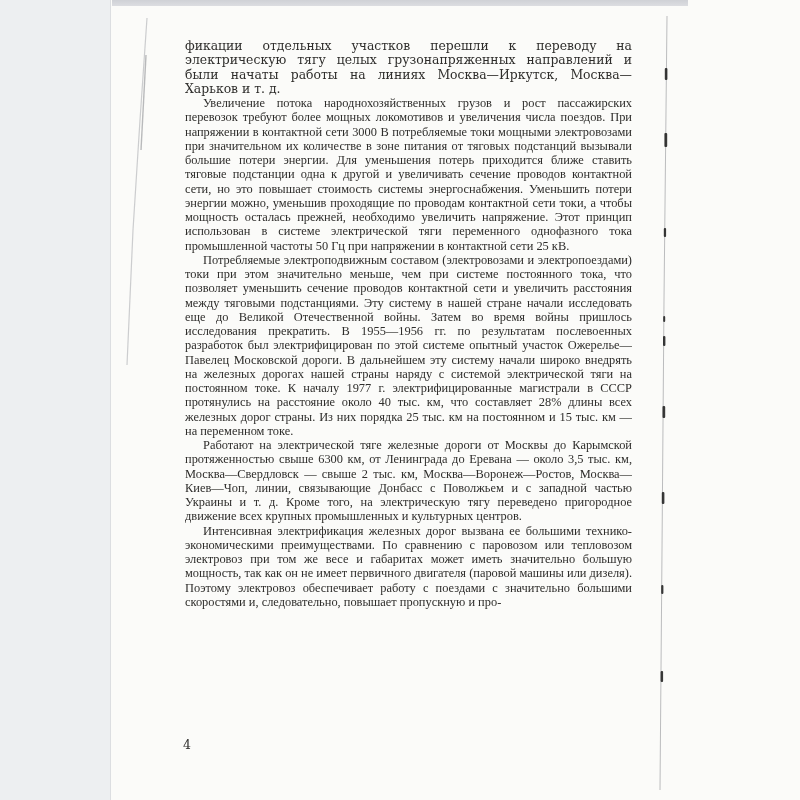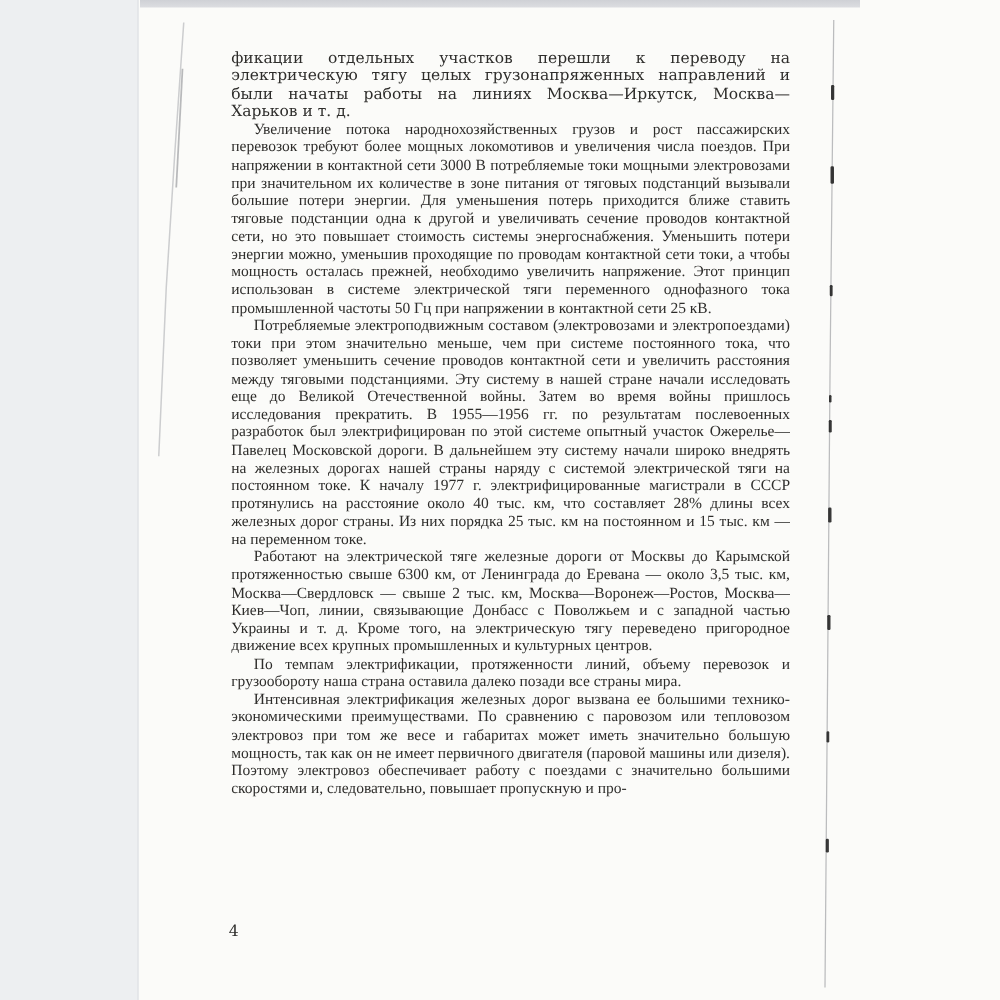--- a/index.html
+++ b/index.html
@@ -84,19 +84,18 @@
       <rect x="661.2" y="585" width="2.2" height="9" rx="1"></rect>
       <rect x="660.6" y="671" width="2.5" height="11" rx="1"></rect>
     </g>
   </svg>
 
   <div class="text-block">
     <p>фикации отдельных участков перешли к переводу на электрическую тягу целых грузонапряженных направлений и были начаты работы на линиях Москва—Иркутск, Москва—Харьков и т. д.</p>
     <p class="indent">Увеличение потока народнохозяйственных грузов и рост пассажирских перевозок требуют более мощных локомотивов и увеличения числа поездов. При напряжении в контактной сети 3000 В потребляемые токи мощными электровозами при значительном их количестве в зоне питания от тяговых подстанций вызывали большие потери энергии. Для уменьшения потерь приходится ближе ставить тяговые подстанции одна к другой и увеличивать сечение проводов контактной сети, но это повышает стоимость системы энергоснабжения. Уменьшить потери энергии можно, уменьшив проходящие по проводам контактной сети токи, а чтобы мощность осталась прежней, необходимо увеличить напряжение. Этот принцип использован в системе электрической тяги переменного однофазного тока промышленной частоты 50 Гц при напряжении в контактной сети 25 кВ.</p>
     <p class="indent">Потребляемые электроподвижным составом (электровозами и электропоездами) токи при этом значительно меньше, чем при системе постоянного тока, что позволяет уменьшить сечение проводов контактной сети и увеличить расстояния между тяговыми подстанциями. Эту систему в нашей стране начали исследовать еще до Великой Отечественной войны. Затем во время войны пришлось исследования прекратить. В 1955—1956 гг. по результатам послевоенных разработок был электрифицирован по этой системе опытный участок Ожерелье—Павелец Московской дороги. В дальнейшем эту систему начали широко внедрять на железных дорогах нашей страны наряду с системой электрической тяги на постоянном токе. К началу 1977 г. электрифицированные магистрали в СССР протянулись на расстояние около 40 тыс. км, что составляет 28% длины всех железных дорог страны. Из них порядка 25 тыс. км на постоянном и 15 тыс. км — на переменном токе.</p>
     <p class="indent">Работают на электрической тяге железные дороги от Москвы до Карымской протяженностью свыше 6300 км, от Ленинграда до Еревана — около 3,5 тыс. км, Москва—Свердловск — свыше 2 тыс. км, Москва—Воронеж—Ростов, Москва—Киев—Чоп, линии, связывающие Донбасс с Поволжьем и с западной частью Украины и т. д. Кроме того, на электрическую тягу переведено пригородное движение всех крупных промышленных и культурных центров.</p>
-    <p class="indent">По темпам электрификации, протяженности линий, объему перевозок и грузообороту наша страна оставила далеко позади все страны мира.</p>
     <p class="indent">Интенсивная электрификация железных дорог вызвана ее большими технико-экономическими преимуществами. По сравнению с паровозом или тепловозом электровоз при том же весе и габаритах может иметь значительно большую мощность, так как он не имеет первичного двигателя (паровой машины или дизеля). Поэтому электровоз обеспечивает работу с поездами с значительно большими скоростями и, следовательно, повышает пропускную и про-</p>
   </div>
 
   <div class="page-number">4</div>
 
 </div>
 
 </body></html>

